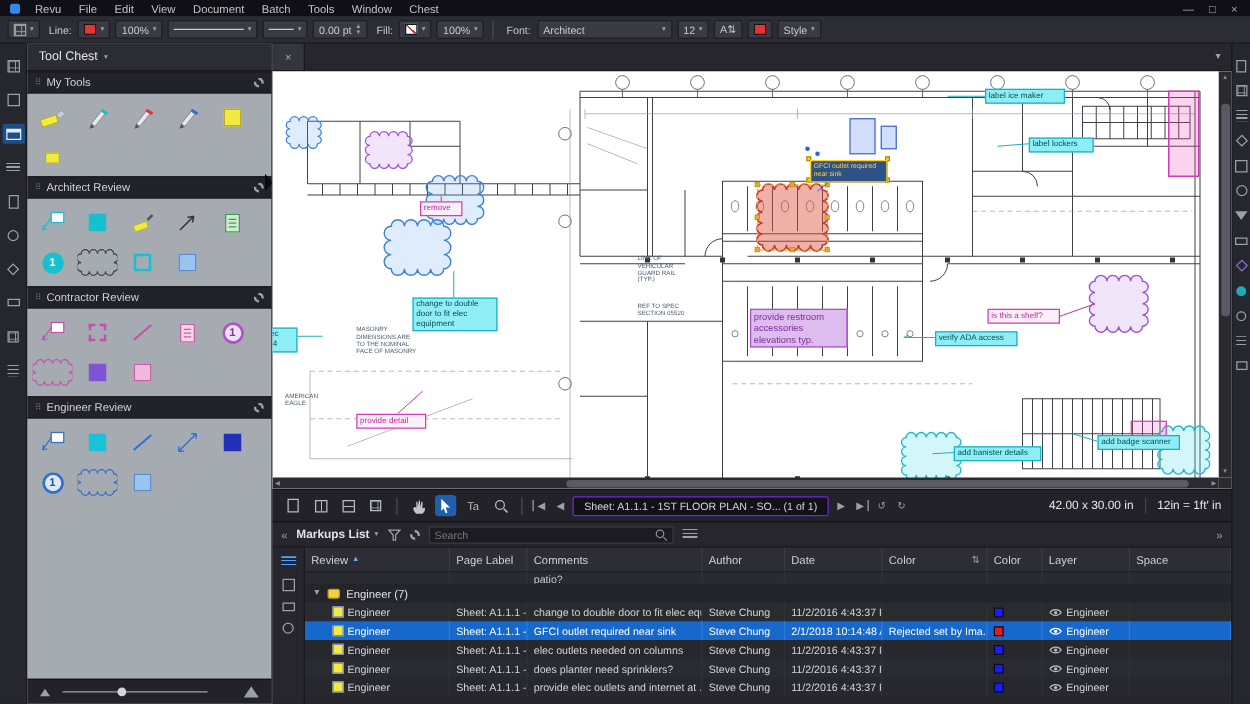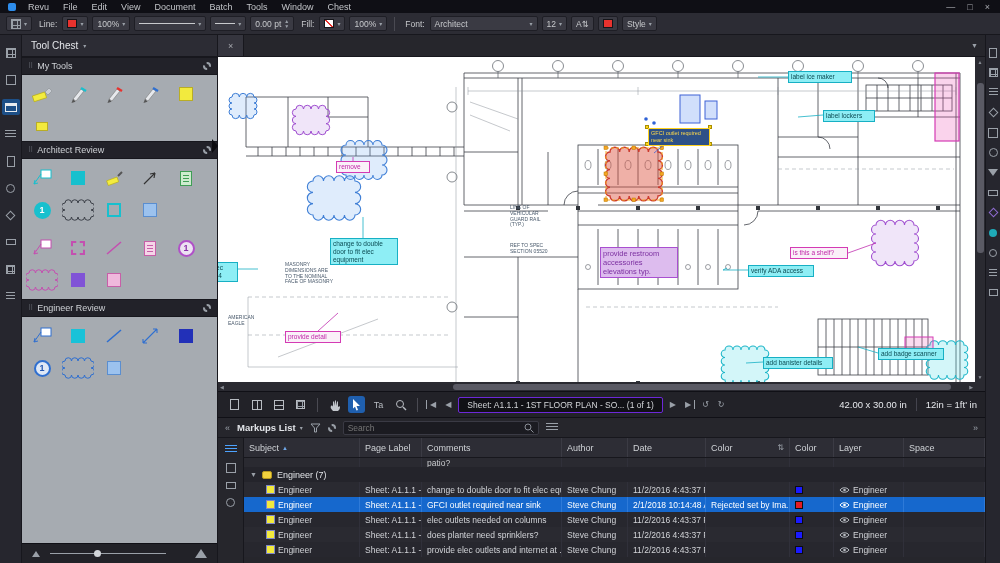--- a/index.html
+++ b/index.html
@@ -345,20 +345,25 @@
             </svg>
           </div>
         <div class="tcell">
             <span class="sq" style="border:2px solid #17c0ce"></span>
           </div>
         <div class="tcell">
             <span class="sq lblue"></span>
           </div>
       </div>
 
+      <div class="tc-sec">
+          <span class="grip">⠿</span>
+          <span>Contractor Review</span>
+          <span class="gear"></span>
+        </div>
       <div class="tgrid" style="height:70px">
         <div class="tcell">
             <svg width="22" height="20">
               <rect x="10" y="2" width="10" height="8" fill="#fff" stroke="#c44fb0"></rect>
               <path d="M10 6 L3 16 M3 16 l1 -4 M3 16 l4 -1" stroke="#c44fb0" fill="none"></path>
             </svg>
           </div>
         <div class="tcell">
             <span class="sq pout"></span>
           </div>
@@ -673,21 +678,21 @@
         <div class="mk-body">
           <div class="mk-strip">
             <span class="px-lines" style="width:12px;background:repeating-linear-gradient(to bottom,#4da3ff 0 1px,transparent 1px 3px)"></span>
             <span class="px-box"></span>
             <span class="px-box" style="height:7px"></span>
             <span class="px-circle"></span>
           </div>
           <div class="mk-table">
             <div class="thead">
               <div>
-                  <span>Subject</span>
+                  <span>Review</span>
                   <span class="sorticon">▲</span>
                 </div>
               <div>
                   <span>Page Label</span>
                 </div>
               <div>
                   <span>Comments</span>
                 </div>
               <div>
                   <span>Author</span>

